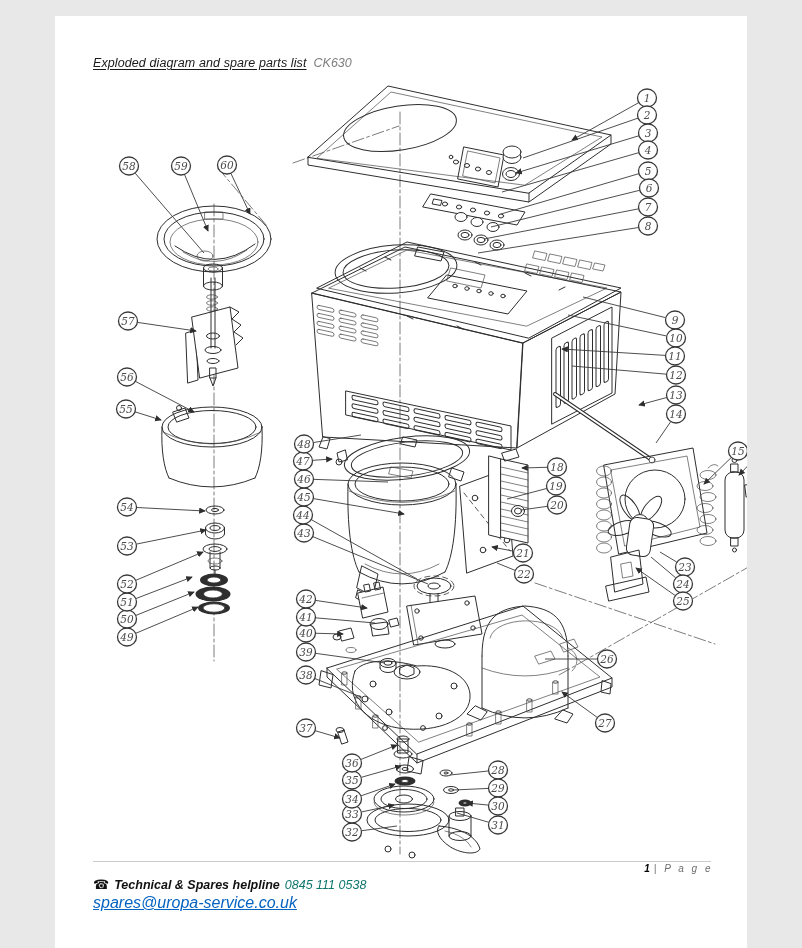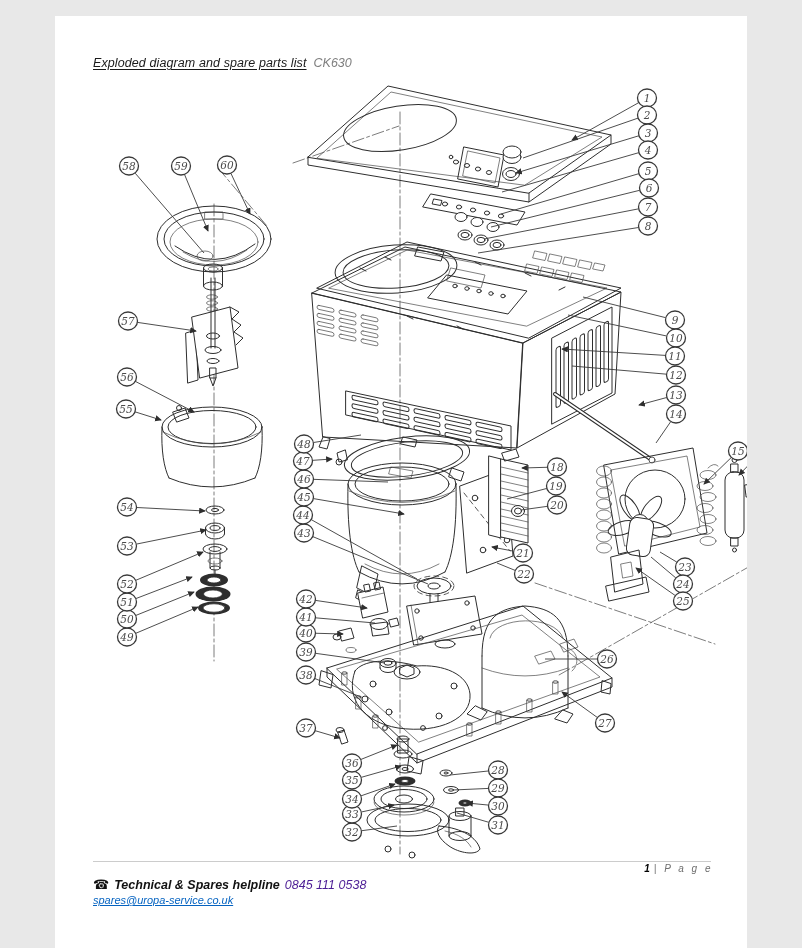--- a/index.html
+++ b/index.html
@@ -8,22 +8,22 @@
   .doc-header{position:absolute;left:38px;top:40px;font-size:12.5px;color:#1a1a1a;white-space:nowrap;}
   .doc-title{text-decoration:underline;text-underline-offset:2px;letter-spacing:.1px;}
   .product-code{color:#7f7f7f;margin-left:7px;text-decoration:none;}
   .footer-rule{position:absolute;left:38px;right:36px;top:845px;border-top:1px solid #cccccc;height:0;}
   .page-num{position:absolute;top:847px;right:34px;font-size:10px;color:#595959;}
   .page-num .num{color:#000;font-weight:700;margin-right:4px;}
   .page-num .suffix{letter-spacing:2.5px;color:#6e6e6e;}
   .helpline{position:absolute;left:38px;top:861px;font-size:12.5px;color:#111;}
   .phone-glyph{font-family:"DejaVu Sans",sans-serif;font-size:13px;margin-right:5px;}
   .helpline .label{font-weight:600;text-align:right;}
-  .helpline .number{color:#4c1d95;margin-left:5px;}
-  .email{position:absolute;left:38px;top:878px;font-size:11px;color:#0563C1;
+  .helpline .number{color:#0f766e;margin-left:5px;}
+  .email{position:absolute;left:38px;top:878px;font-size:16px;color:#0563C1;
          text-decoration:underline;cursor:pointer;}
   svg.diagram{position:absolute;left:0;top:0;}
   
   #machine{fill:none;stroke:#2e2e2e;stroke-width:1;stroke-linejoin:round;stroke-linecap:round;}
   #machine .thin{stroke-width:.7;stroke:#4a4a4a;}
   #machine .dark{fill:#2e2e2e;stroke:none;}
   #machine .core{fill:#ffffff;stroke:#2e2e2e;stroke-width:.8;}
   #machine .whitefill{fill:#ffffff;}
   #machine .thick{stroke-width:4;}
   #machine .pipe{stroke-width:7;}

